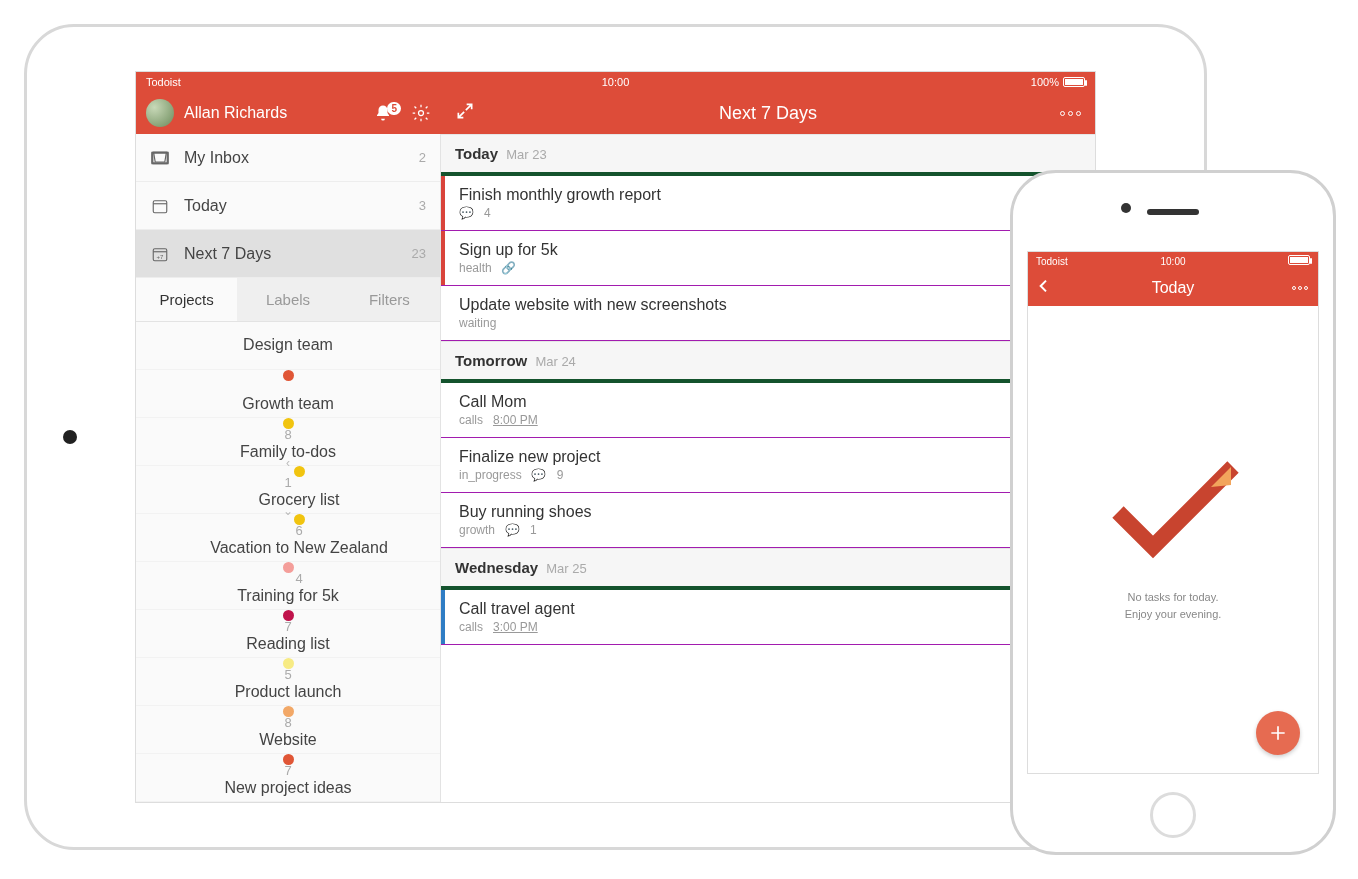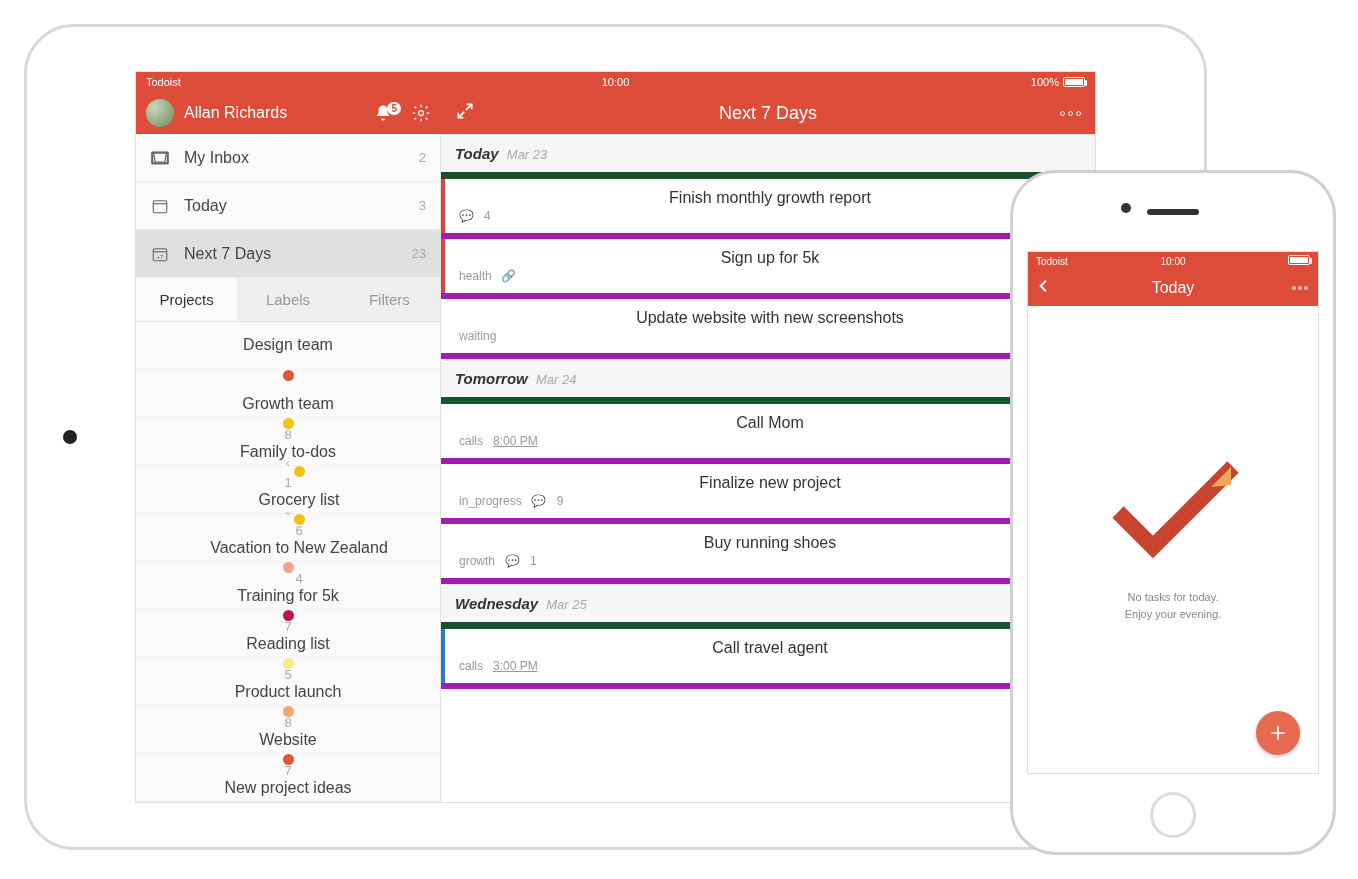--- a/index.html
+++ b/index.html
@@ -85,26 +85,26 @@
   cursor:pointer; gap:14px; border-bottom:1px solid #f2f2f2;flex-direction:column;
 }
 .project-item.sub { padding-left:38px; }
 .project-dot { width:11px; height:11px; border-radius:50%; flex:none; }
 .project-item .label { font-size:16px; color:#444; flex:1; }
 .project-item .count { font-size:13px; color:#aaa; }
 .project-item .chev { color:#bbb; font-size:12px; width:12px; text-align:center; }
 
 .main { flex:1; background:#fff; overflow-y:auto; }
 .section-hdr {
-  padding: 10px 14px; background:#f6f6f6; border-bottom:7px solid #14532d; border-top:1px solid #e6e6e6;
-  font-size:15px; color:#333;font-style:italic;
+  padding: 10px 14px; background:#f6f6f6; border-bottom:4px solid #14532d; border-top:1px solid #e6e6e6;
+  font-size:15px; color:#333;
 }
 .section-hdr .date { color:#aaa; font-size:13px; margin-left:4px; font-weight:400; }
 .task {
-  padding: 10px 14px 10px 18px; border-bottom:6px solid #a21caf; position:relative; cursor:pointer;text-align:center;
+  padding: 10px 14px 10px 18px; border-bottom:1px solid #a21caf; position:relative; cursor:pointer;
 }
 .task .prio-bar { position:absolute; left:0; top:0; bottom:0; width:4px; }
 .task .title { font-size:16px; color:#333; margin-bottom:2px; }
 .task .meta { font-size:12px; color:#999; display:flex; gap:10px; align-items:center; }
 .task .meta a { color:#999; text-decoration:underline; }
 .task .link-icon { color:#bbb; }
 .task .proj-hint { position:absolute; right:14px; bottom:10px; font-size:12px; color:#aaa; }
 
 .person-icon-shape { width:12px; height:12px; fill:#f2a1a0; }
 

